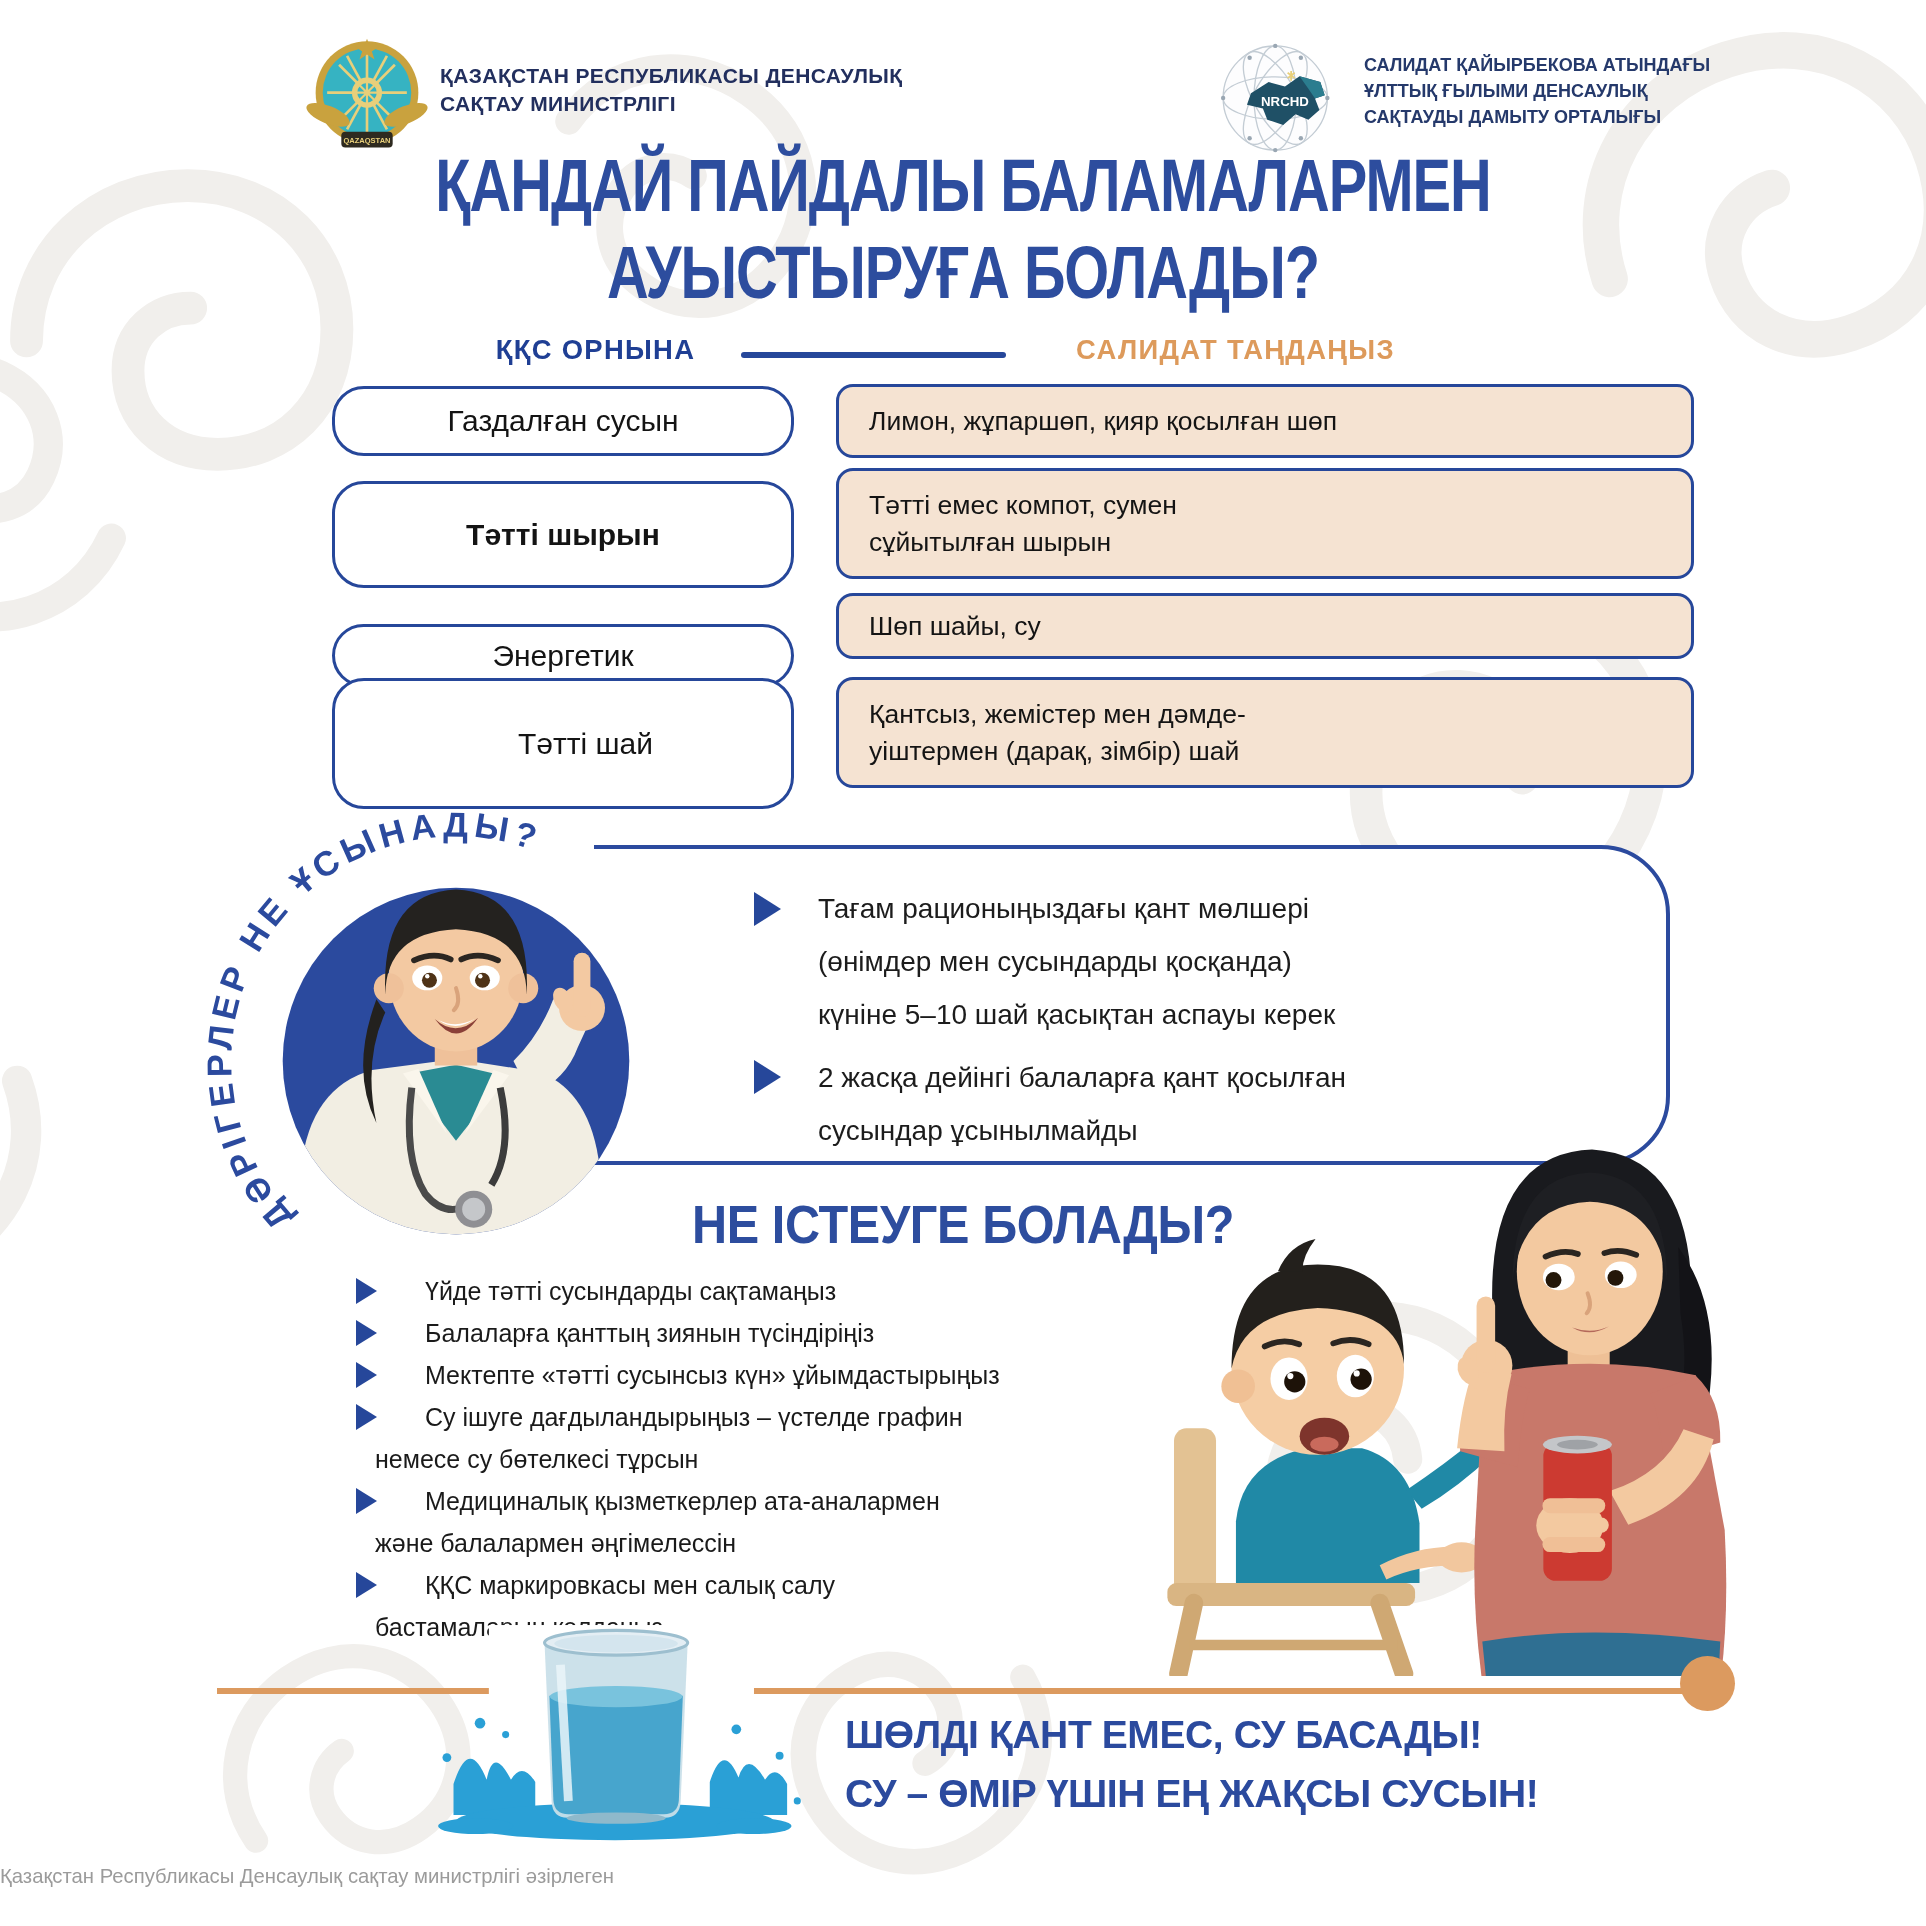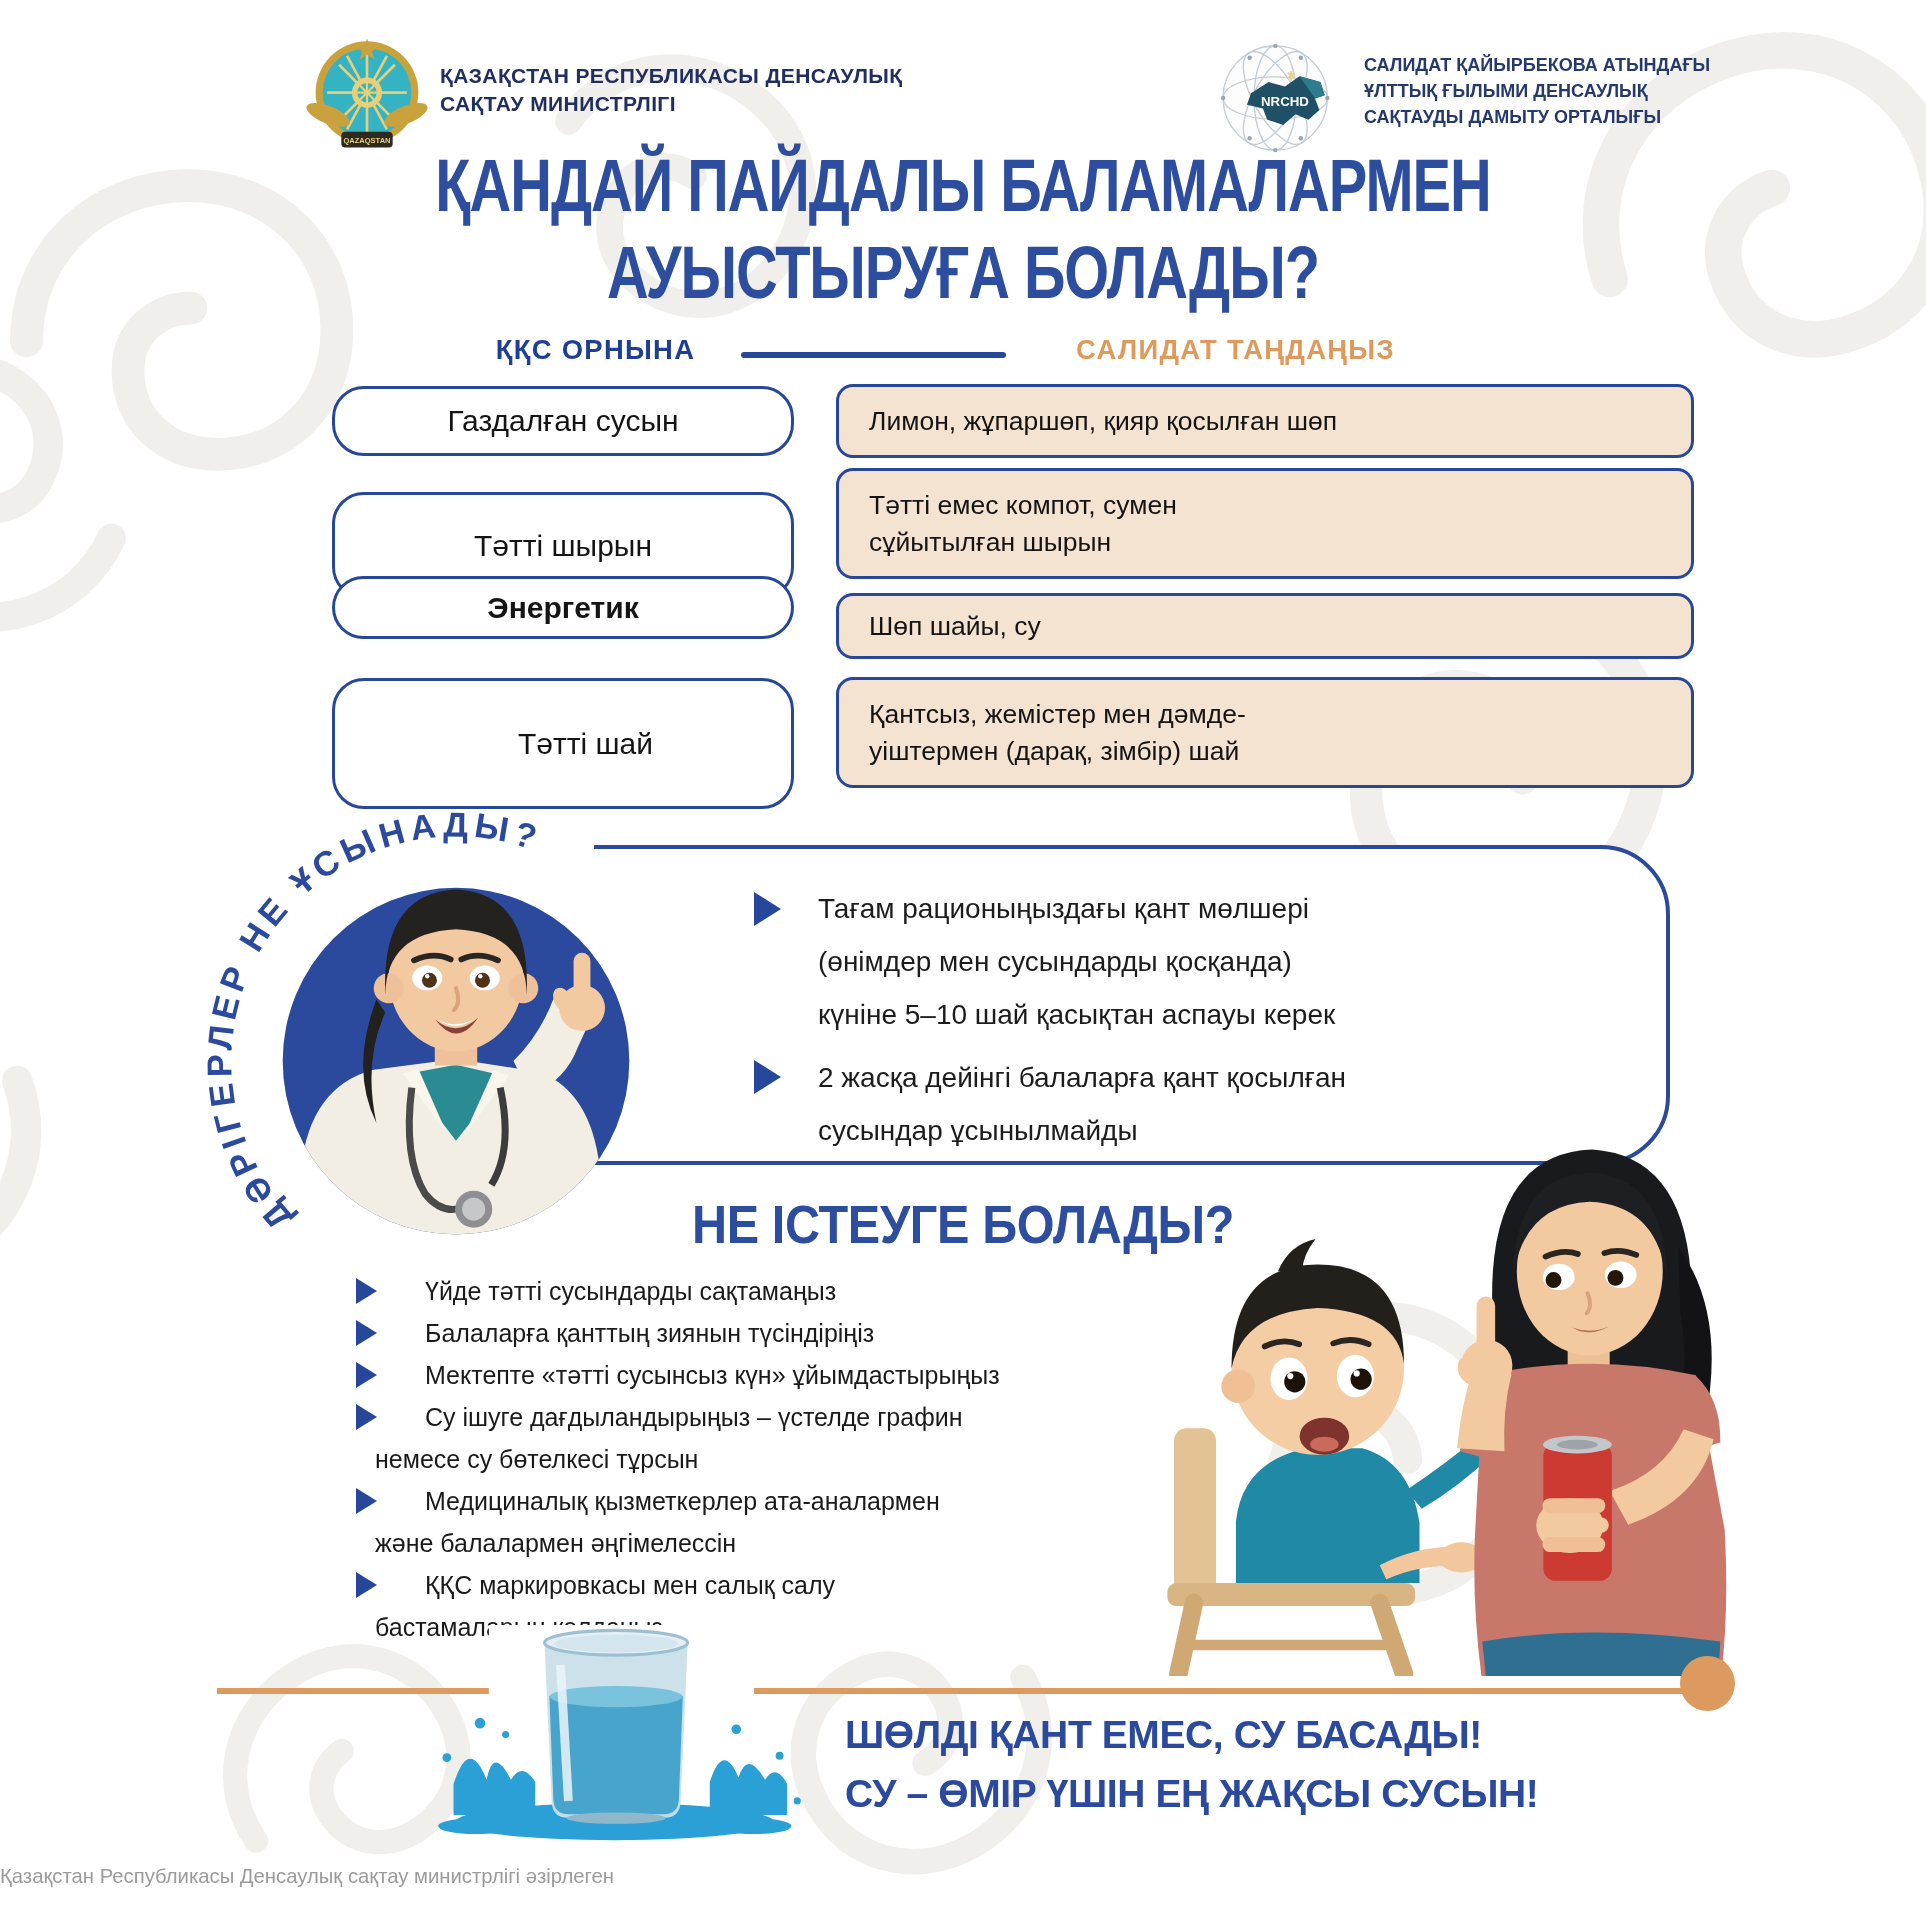--- a/index.html
+++ b/index.html
@@ -28,22 +28,22 @@
   .col-head-right{left:1052px;top:334px;width:367px;color:#dd9a5b;}
 
   
   .row-left,.row-right{box-sizing:border-box;border:3.5px solid #26479a;border-radius:17px;
                        display:flex;align-items:center;}
   .row-left{left:332px;width:462px;background:#ffffff;justify-content:center;
             font-size:30px;font-weight:500;color:#141414;border-radius:32px;}
   .row-right{left:836px;width:858px;background:#f5e3d2;padding:0 30px;
              font-size:26.5px;line-height:37px;font-weight:500;color:#141414;}
   .r1l{top:386px;height:70px;} .r1r{top:384px;height:74px;}
-  .r2l{top:492px;height:107px;} .r2r{top:468px;height:111px;}
-  .r3l{top:576px;height:63px;font-weight:bold;} .r3r{top:593px;height:66px;}
+  .r2l{top:481px;height:107px;font-weight:bold;} .r2r{top:468px;height:111px;}
+  .r3l{top:624px;height:63px;} .r3r{top:593px;height:66px;}
   .r4l{top:678px;height:131px;padding-left:45px;} .r4r{top:677px;height:111px;}
 
   
   .bubble{left:526px;top:845px;width:1136px;height:312px;background:#ffffff;
           border:4px solid #2b4a9e;border-radius:69px;}
   .bubble-patch{left:509px;top:839px;width:85px;height:77px;background:#ffffff;}
   .bubble-list{left:754px;top:882px;width:867px;list-style:none;margin:0;padding:0;}
   .bubble-list li{position:relative;padding-left:64px;font-size:28px;line-height:53px;
                   font-weight:500;color:#1c1c1c;margin-bottom:9.7px;}
   .arrow{position:absolute;width:0;height:0;border-style:solid;}

